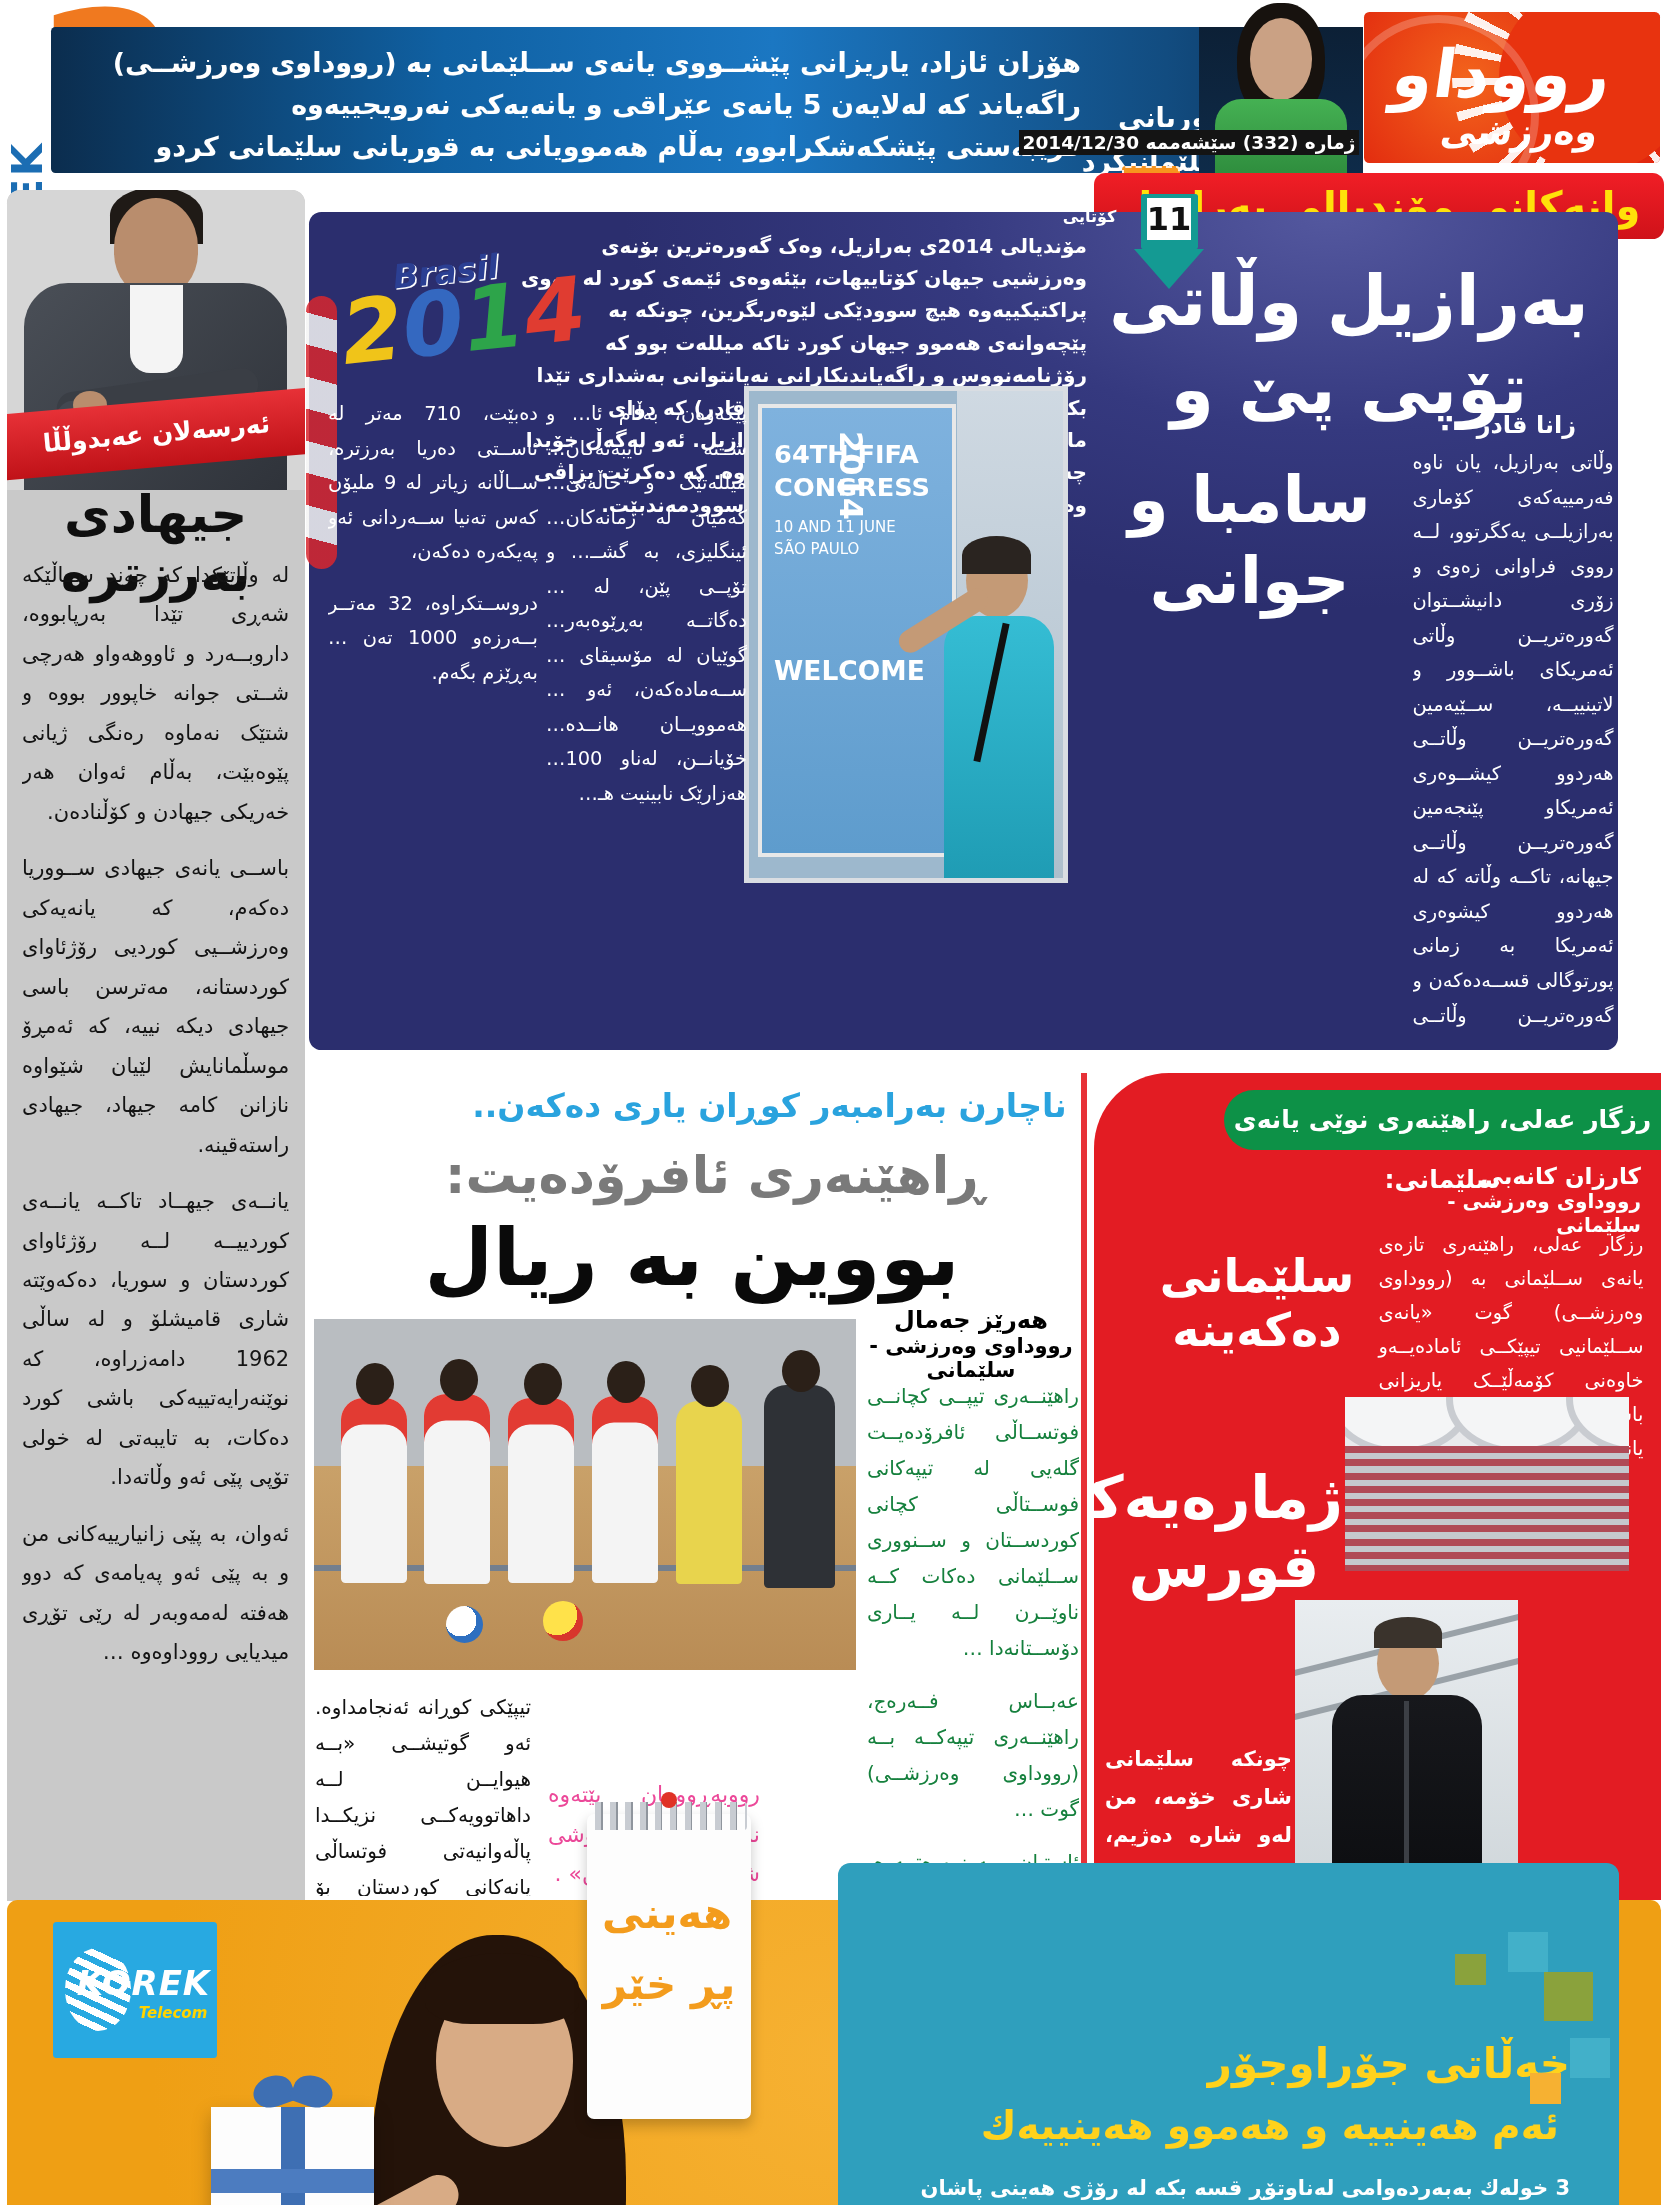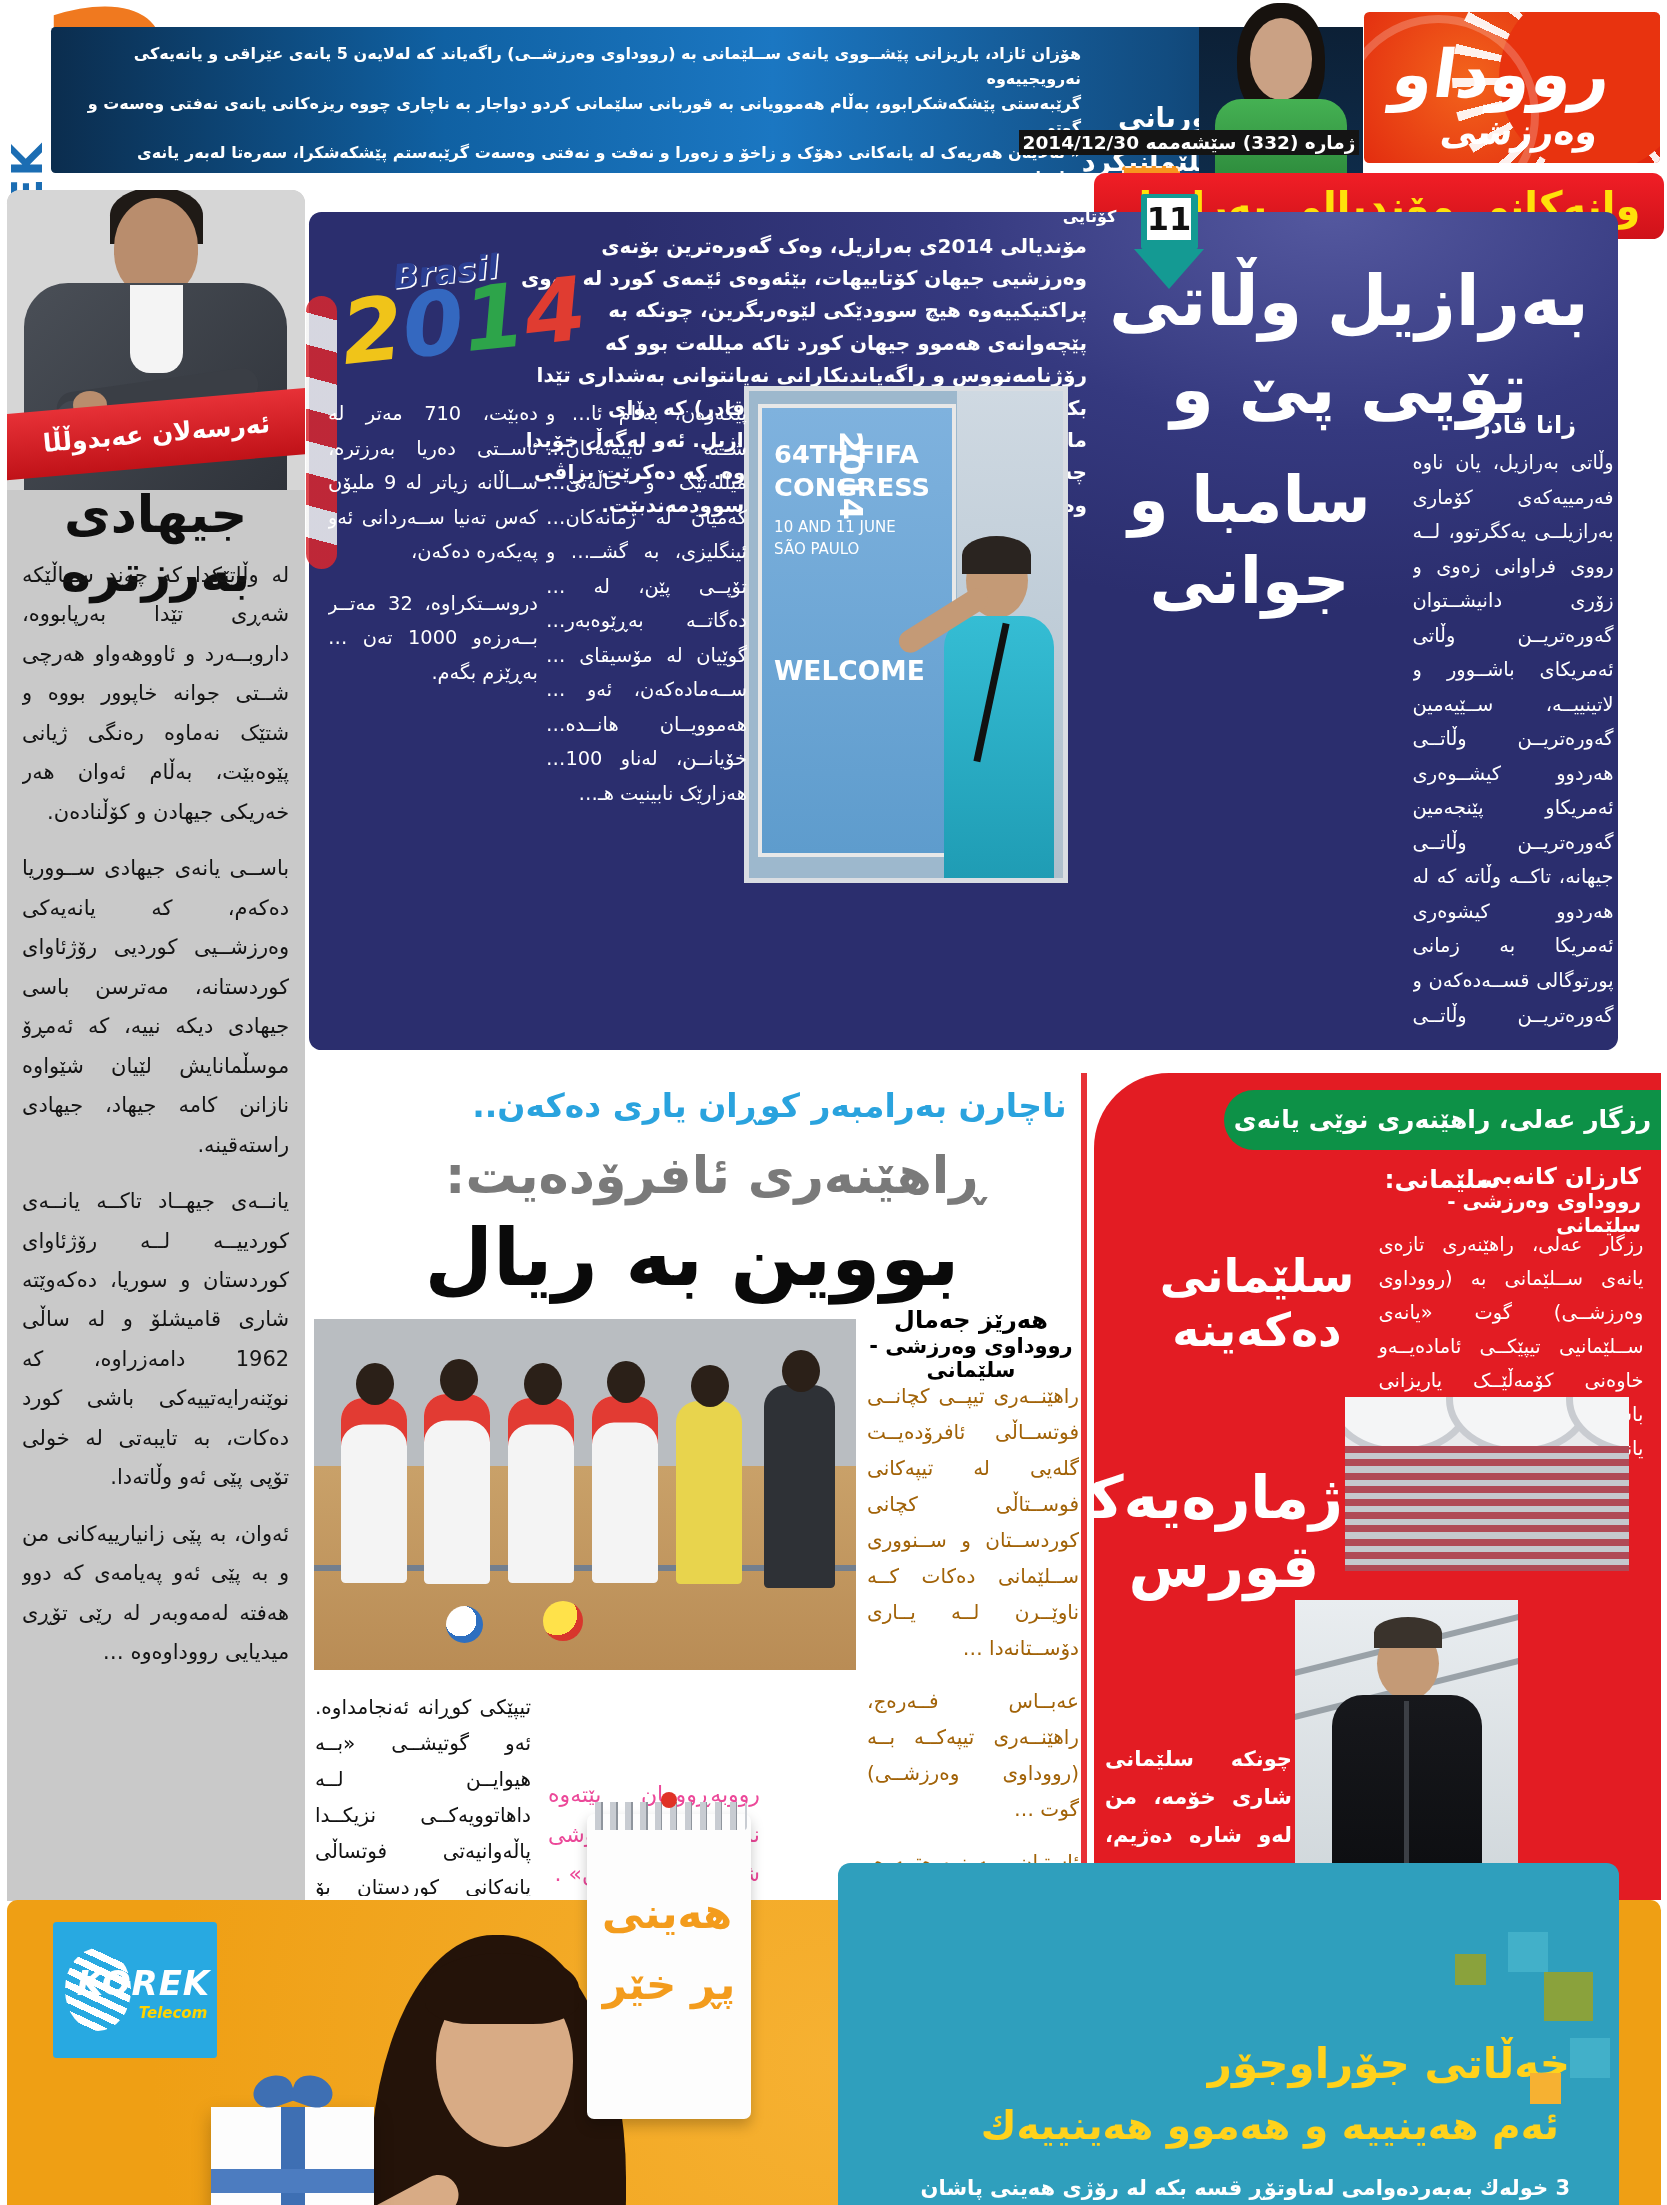--- a/index.html
+++ b/index.html
@@ -20,21 +20,21 @@
 <body>
 
 <div class="abs" style="left:2.6px;top:141px;width:49px;height:238px;writing-mode:vertical-rl;transform:rotate(180deg);
             color:#1b6db3;font-weight:900;font-size:42px;letter-spacing:2.6px;"><span>KOREK</span></div>
 <div class="abs" style="left:7px;top:373px;width:42px;height:52px;border-radius:50%;
             background:repeating-linear-gradient(135deg,#1b6db3 0 6.2px,#ffffff 6.2px 10.6px);"></div>
 <div class="abs xb" style="left:37px;top:-13.2px;font-size:207px;line-height:203px;color:#f0791f;">2</div>
 
 <div class="abs" style="left:51px;top:27px;width:1312px;height:146px;border-radius:4.4px;
             background:linear-gradient(90deg,#0b2d4e 0%,#1061a3 30%,#1b77c2 55%,#124c80 85%,#0b3055 100%);">
-  <div class="abs rtl b white" style="right:282px;left:17.6px;top:15px;font-size:16px;line-height:1.55;text-align:right;">
+  <div class="abs rtl b white" style="right:282px;left:17.6px;top:15px;font-size:27px;line-height:1.55;text-align:right;">
     <div>هۆزان ئازاد، یاریزانی پێشــووی یانەی ســلێمانی بە (رووداوی وەرزشــی) راگەیاند کە لەلایەن 5 یانەی عێراقی و یانەیەکی نەرویجییەوە</div>
     <div>گرێبەستی پێشکەشکرابوو، بەڵام هەموویانی بە قوربانی سلێمانی کردو دواجار بە ناچاری چووە ریزەکانی یانەی نەفتی وەسەت و گوتی</div>
     <div>« لەلایەن هەریەک لە یانەکانی دهۆک و زاخۆ و زەورا و نەفت و نەفتی وەسەت گرێبەستم پێشکەشکرا، سەرەتا لەبەر یانەی سلێمانی</div>
     <div>هەموویانم رەتکردەوە، بەڵام کاتێک سلێمانی لە خولی عێراق کشایەوە بە ناچاری گرێبەستی یانەی نەوتی وەسەتم هەڵبژارد».</div>
   </div>
   <div class="abs rtl b white" style="right:137px;top:24px;width:137px;font-size:27px;line-height:1.65;text-align:right;">
     <div>بە قوربانی</div>
     <div>سلێمانیکرد</div>
   </div>
 
@@ -172,21 +172,21 @@
   <div class="abs head" style="left:42px;top:44px;width:38px;height:42px;background:#2b2018;"></div>
   <div class="abs head" style="left:126px;top:40px;width:38px;height:42px;background:#2b2018;"></div>
   <div class="abs head" style="left:210px;top:44px;width:38px;height:42px;background:#2b2018;"></div>
   <div class="abs head" style="left:293px;top:42px;width:38px;height:42px;background:#2b2018;"></div>
   <div class="abs head" style="left:377px;top:46px;width:38px;height:42px;background:#2b2018;"></div>
   <div class="abs head" style="left:468px;top:31px;width:38px;height:42px;background:#2b2018;"></div>
   <div class="abs head" style="left:229px;top:282px;width:40px;height:40px;background:radial-gradient(circle at 35% 35%,#ffe24a 0 55%,#d8362c 55%);"></div>
   <div class="abs head" style="left:132px;top:287px;width:37px;height:37px;background:radial-gradient(circle at 40% 40%,#fff 0 50%,#2e6fc0 50%);"></div>
 </div>
 
-<div class="abs rtl j" style="left:867px;top:1378px;width:212px;height:518px;font-size:20px;line-height:1.8;color:#a16207;overflow:hidden;">
+<div class="abs rtl j" style="left:867px;top:1378px;width:212px;height:518px;font-size:20px;line-height:1.8;color:#15803d;overflow:hidden;">
   <p>راهێنــەری تیپــی کچانــی فوتســاڵی ئافرۆدەیــت گلەیی لە تیپەکانی فوســتاڵی کچانی کوردســتان و ســنووری ســلێمانی دەکات کــە ناوێــرن لــە یــاری دۆســتانەدا …</p>
   <p>عەبــاس فــەرەج، راهێنــەری تیپەکــە بــە (رووداوی وەرزشــی) گوت …</p>
   <p>ئاستیان بەرزبووەتــەوە، تیپەکــەی ئێمە ئێستا لە چاو تیپەکانی دیکەی سنوورەکە بووەتــە ریــال مەدریــدو کــەس حەزناکات</p>
 </div>
 <div class="abs rtl j" style="left:548px;top:1775px;width:212px;height:207px;font-size:22px;line-height:1.8;color:#ec4899;overflow:hidden;">
   <p>رووبەڕوومان بێتەوە نەوەک تووشی شکستی قورس ببن» .</p>
   <p>کچانــی ئافرۆدەیــت کــە ســێیەمی کوردستانن، رۆژانە مەشقەکانیان بەردەوامەو چەنــد یارییەکی دۆســتانەیان لەگەڵ چەند</p>
 </div>
 <div class="abs rtl j" style="left:315px;top:1689px;width:216px;height:207px;font-size:20px;line-height:1.8;color:#111;overflow:hidden;">
   <p>تیپێکی کوڕانە ئەنجامداوە. ئەو گوتیشــی «بــە هیوایــن لــە داهاتوویەکــی نزیکــدا پاڵەوانیەتی فوتساڵی یانەکانی کوردستان بۆ رکابەرەکانی پیشان بدەین کە ئافرۆدەیتێکی جیاواز هاتووەتەوە مەیدان» .</p>

